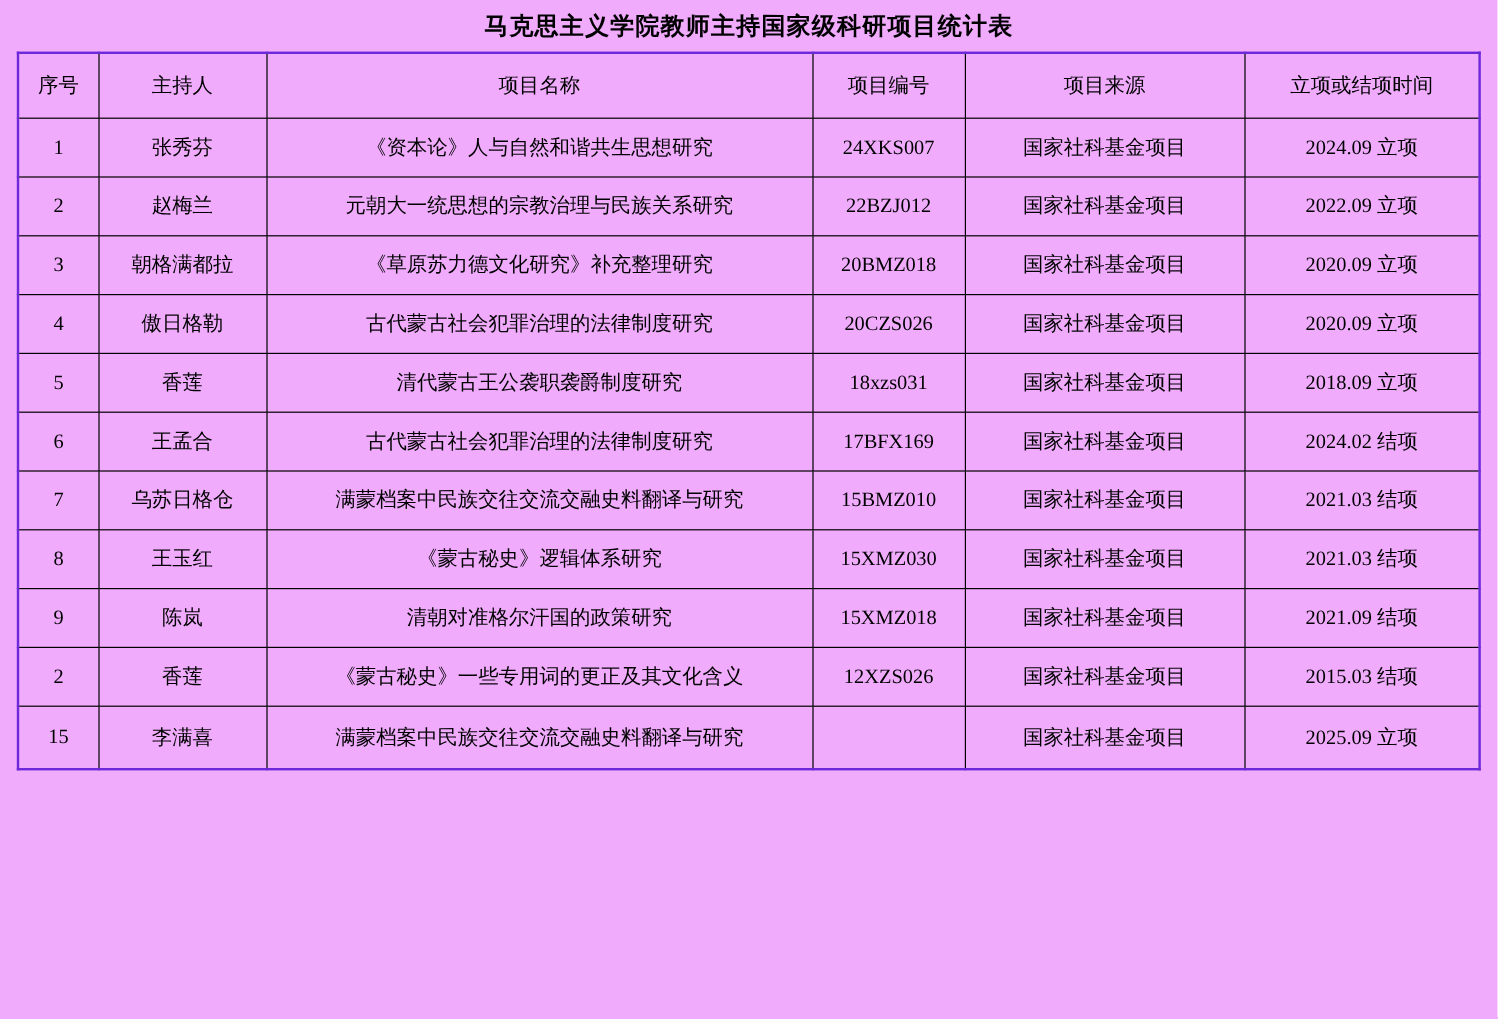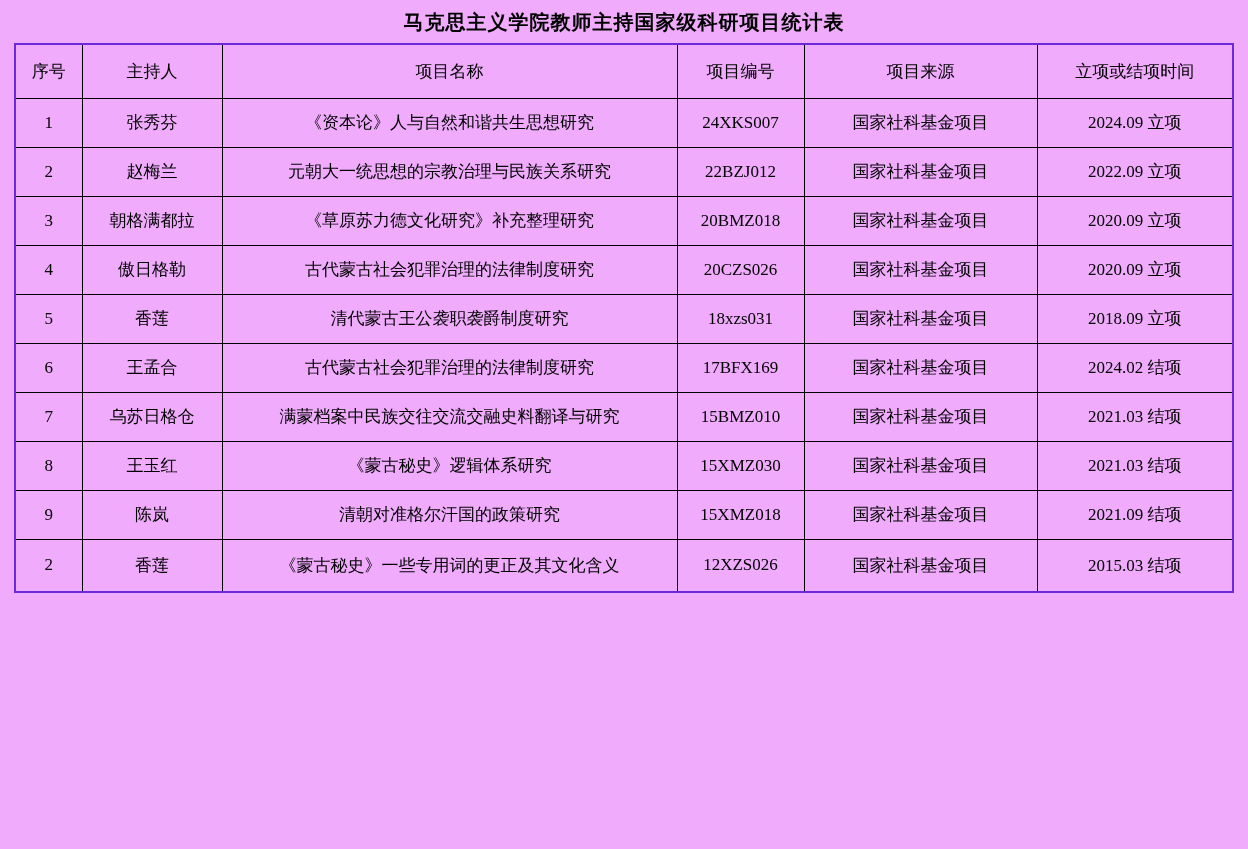--- a/index.html
+++ b/index.html
@@ -157,15 +157,23 @@
           <td>2021.09 结项</td>
         </tr>
         <tr>
           <td>2</td>
           <td>香莲</td>
           <td>《蒙古秘史》一些专用词的更正及其文化含义</td>
           <td>12XZS026</td>
           <td>国家社科基金项目</td>
           <td>2015.03 结项</td>
         </tr>
+        <tr>
+          <td>15</td>
+          <td>李满喜</td>
+          <td>满蒙档案中民族交往交流交融史料翻译与研究</td>
+          <td></td>
+          <td>国家社科基金项目</td>
+          <td>2025.09 立项</td>
+        </tr>
       </tbody>
   </table>
 </div>
 
 </body></html>

